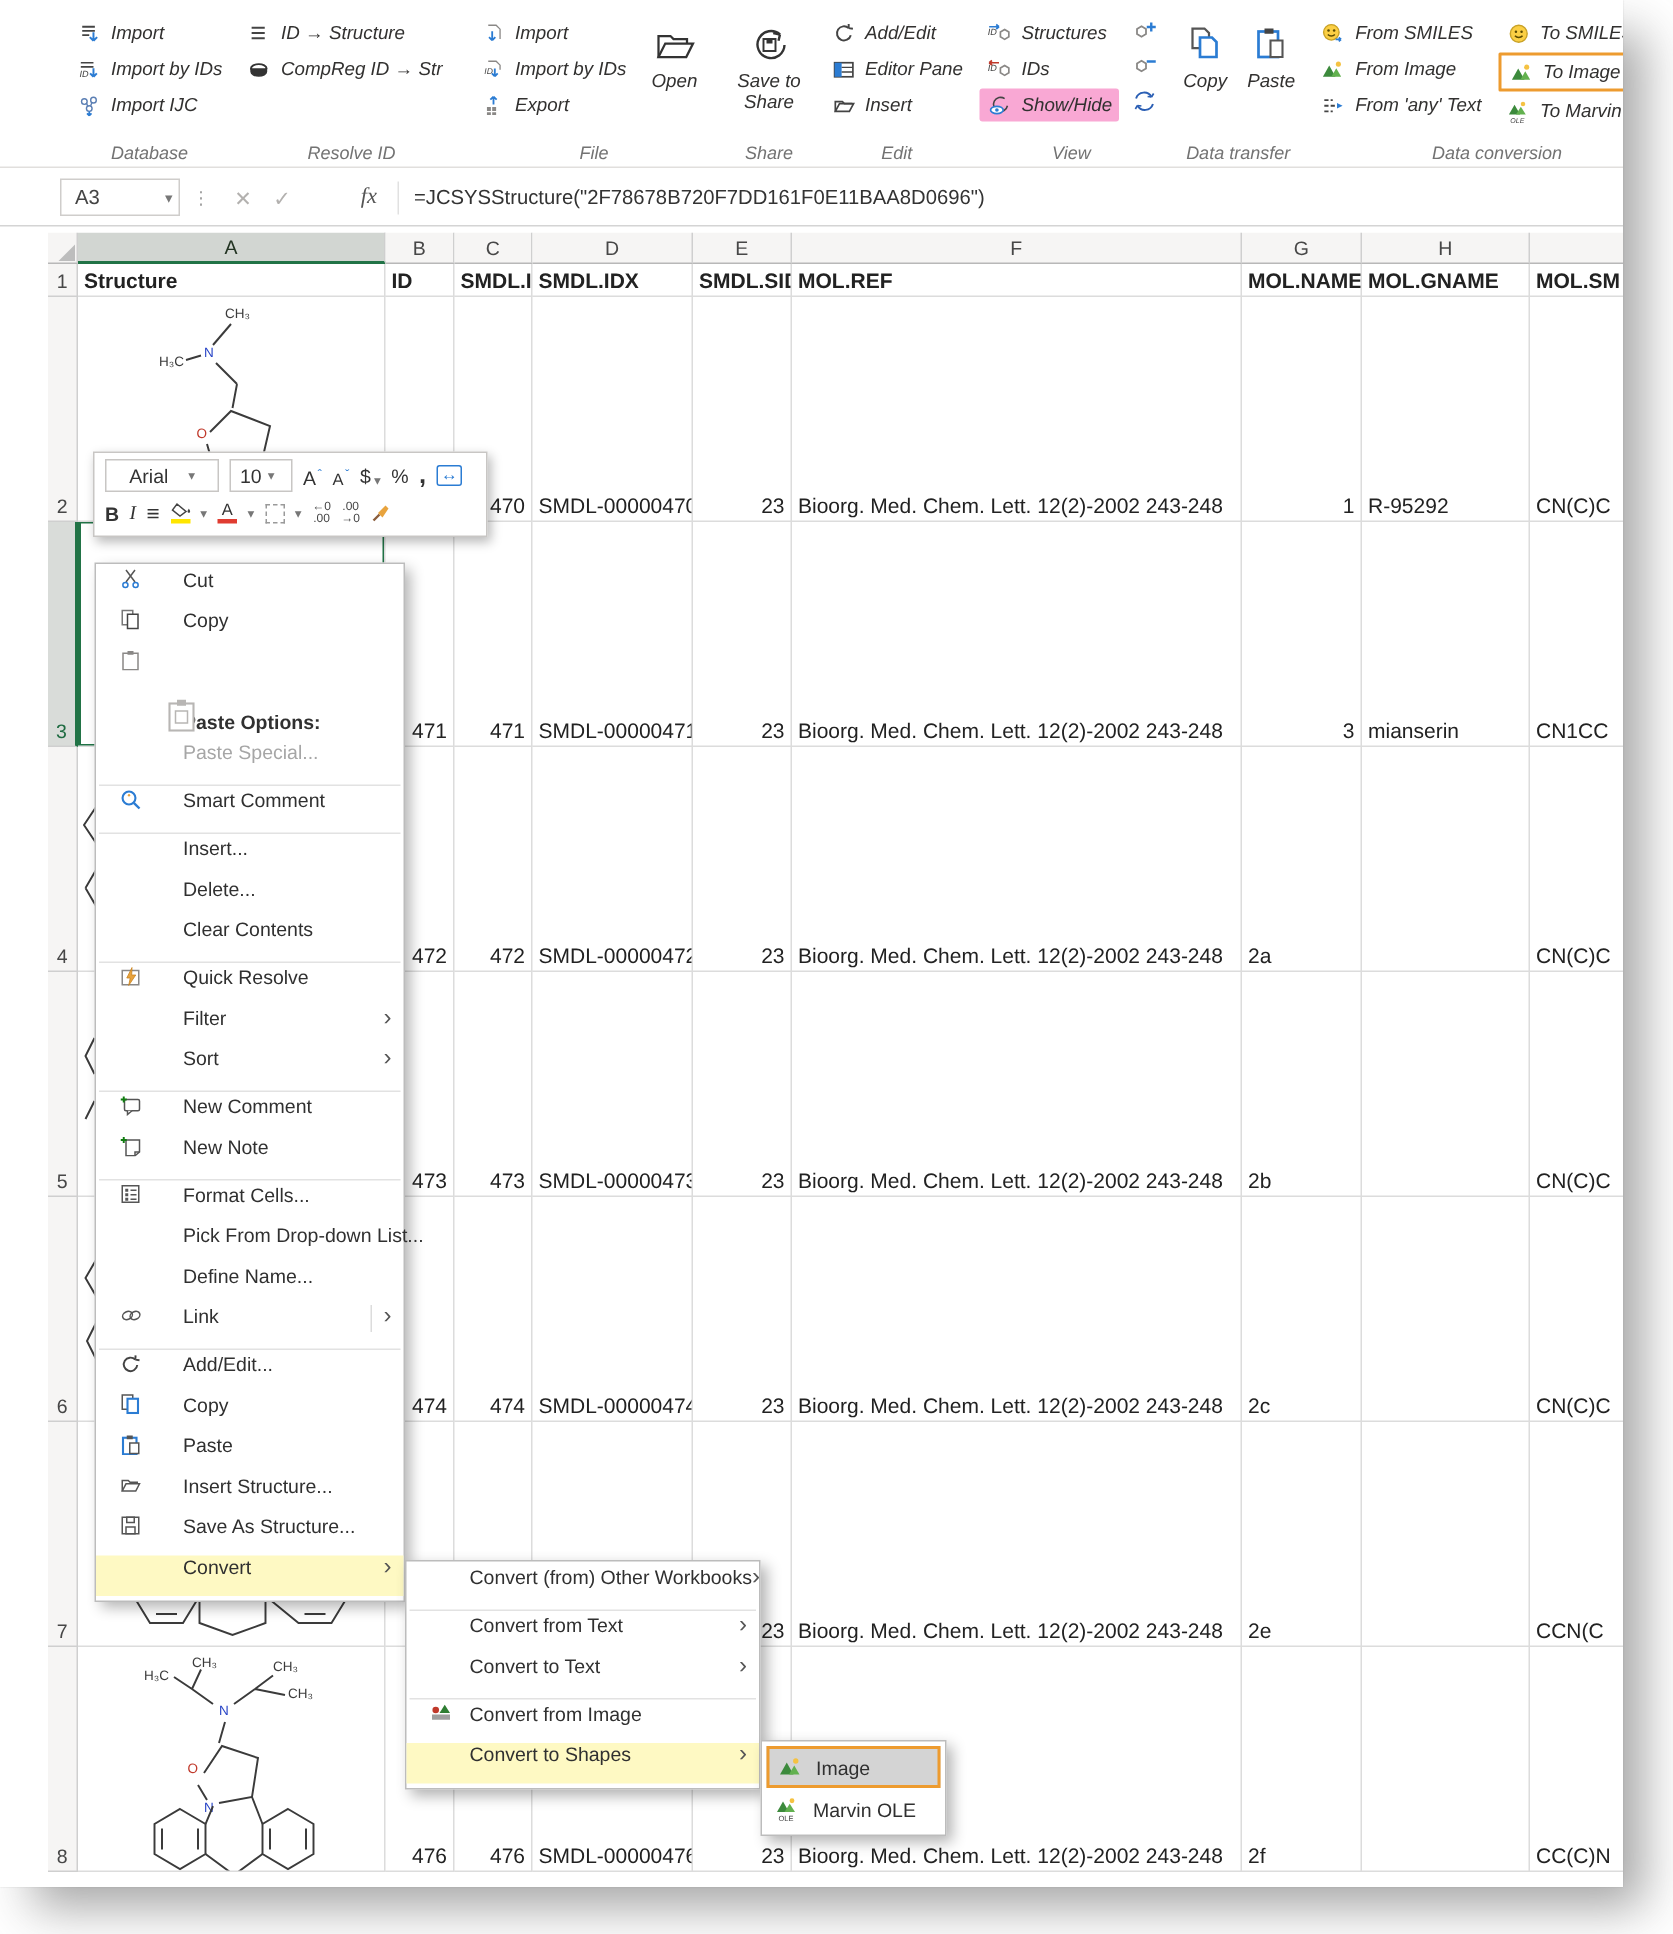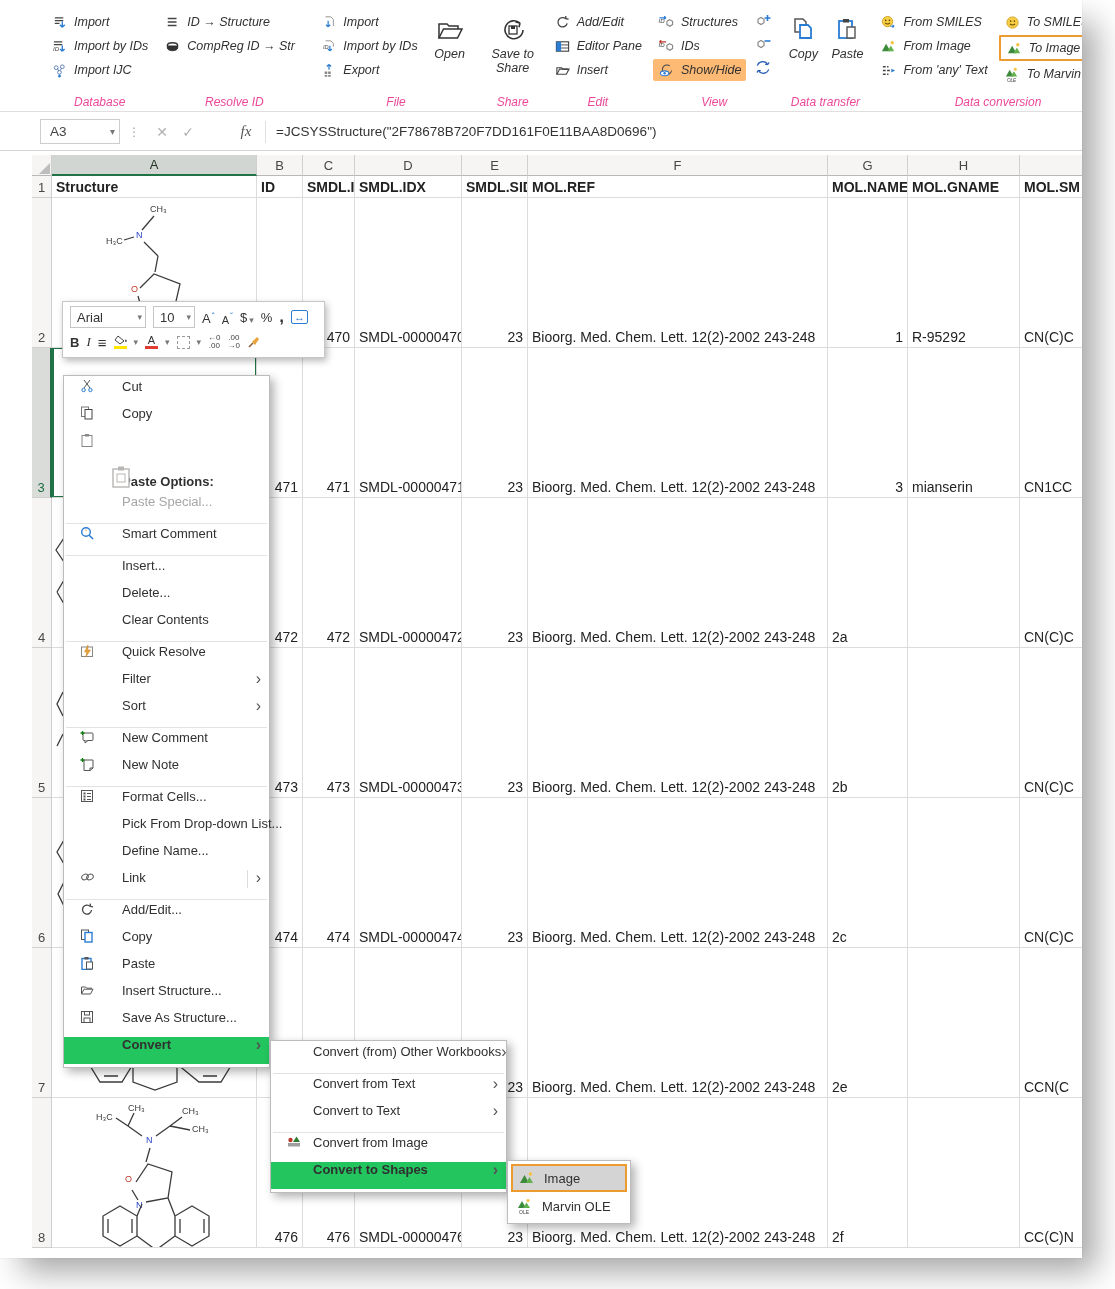--- a/index.html
+++ b/index.html
@@ -6,26 +6,26 @@
   html,body { background:#ffffff; width:1115px; height:1289px; overflow:hidden;
               font-family:"Liberation Sans", sans-serif; }
   .window { position:absolute; left:0; top:0; width:1082px; height:1258px; background:#fff;
             box-shadow:18px 18px 30px -4px rgba(95,95,95,.55), 0 0 1px rgba(0,0,0,.15); overflow:hidden; }
 
   
   .ribbon { position:absolute; left:0; top:0; width:100%; height:112px; background:#fff;
             border-bottom:1px solid #e1dfdd; display:flex; padding:10px 0 0 46px; }
   .rgroup { display:flex; flex-direction:column;font-style:italic; }
   .rg-body { flex:1; display:flex; }
-  .rg-label { height:16px; text-align:center; font-size:12px; color:#ec4899; white-space:nowrap; }
+  .rg-label { height:16px; text-align:center; font-size:12px; color:#737373; white-space:nowrap; }
   .rg-sep { width:1px; background:#d8d6d4; margin:2px 3px 4px 3px; }
   .stack { display:flex; flex-direction:column; gap:2px; padding-top:1px; }
   .sbtn { display:flex; align-items:center; gap:6px; height:22px; padding:0 5px; font-size:12.5px;
           color:#323130; white-space:nowrap; border-radius:2px; cursor:default; }
-  .sbtn.pressed { background:#fdba74; }
+  .sbtn.pressed { background:#f9a8d4; }
   .bigbtn { width:54px; display:flex; flex-direction:column; align-items:center; padding-top:3px;
             font-size:12.5px; color:#323130; text-align:center; line-height:1.15; cursor:default; }
   .bigbtn .bicon { height:34px; display:flex; align-items:center; }
   .microcol { display:flex; flex-direction:column; gap:5px; padding:2px 2px 0 7px; }
   .microcol .mic { width:20px; height:18px; display:flex; align-items:center; justify-content:center; }
   .dc-cols { display:flex; gap:6px; }
   .orange-wrap { border:2px solid #ED9B2F; border-radius:1px; display:flex; align-items:center; padding-right:18px; }
   .ic16 { width:17px; height:17px; display:inline-flex; align-items:center; justify-content:center; flex:0 0 auto; }
   svg { display:block; }
 
@@ -65,42 +65,42 @@
   .fragsvg { position:absolute; left:1px; top:34px; pointer-events:none; }
   .mol-line { stroke:#3b3b3b; stroke-width:1.3; fill:none; }
   .mol-t { font-size:9px; fill:#3b3b3b; font-family:"Liberation Sans",sans-serif; }
   .mol-n { fill:#2743c6; } .mol-o { fill:#c0392b; }
 
   
   .minibar { position:absolute; left:62px; top:301px; width:263px; height:57px; background:#fff;
              border:1px solid #c8c6c4; box-shadow:2px 3px 7px rgba(0,0,0,.28); z-index:10;
              display:flex; flex-direction:column; justify-content:space-evenly; padding:2px 7px; font-size:13px; color:#333; }
   .mb-row { display:flex; align-items:center; gap:7px; height:24px; }
-  .mb-sel { border:1px solid #c8c6c4; height:22px; display:flex; align-items:center; padding:0 3px 0 6px; gap:4px; }
+  .mb-sel { border:1px solid #c8c6c4; height:22px; display:flex; align-items:center; padding:0 15px 0 6px; gap:4px;text-align:center; }
   .mb-caret { font-size:9px; color:#777; }
   .mb-g { display:flex; align-items:flex-end; cursor:default; }
   .mb-sup { font-size:9px; color:#2b7cd3; margin-left:1px; line-height:1.9; }
   .colorbar { display:flex; flex-direction:column; align-items:center; line-height:1; }
   .bar { width:13px; height:3px; margin-top:1px; }
   .mb-borders { width:13px; height:13px; border:1px dashed #9a9a9a; }
   .mb-dec { font-size:8px; line-height:8px; white-space:pre-line; color:#444; text-align:center; }
 
   
   .menu { background:#fff; border:1px solid #bcbcbc; box-shadow:4px 4px 9px rgba(0,0,0,.3);
           font-size:13px; color:#303030; position:absolute; padding:3px 0; }
   .cmenu { left:63px; top:375px; width:207px; z-index:20; }
   .smenu { left:270px; top:1040px; width:237px; z-index:30; }
   .ssmenu { left:507px; top:1160px; width:124px; z-index:40; padding:3px; }
   .mi { height:27px; display:flex; align-items:flex-start; padding:0 8px 0 12px; cursor:default; }
   .mi .ic { width:22px; display:flex; justify-content:center; flex:0 0 auto; }
   .mi .lbl { margin-left:24px; white-space:nowrap; }
   .smenu .mi .lbl { margin-left:8px; }
   .mi.bold .lbl { font-weight:bold;margin-top:41px; }
   .mi.dis { color:#a6a6a6; }
-  .mi.hl { background:#22c55e;font-weight:bold; }
+  .mi.hl { background:#fef9c3; }
   .chev { margin-left:auto; color:#555; font-size:16px; line-height:1; }
   .msep { height:1px; background:#e2e2e2; margin:2px 2px; }
   .pasterow { height:34px; display:flex; align-items:center; padding-left:46px; }
   .linkdiv { width:1px; height:18px; background:#dcdcdc; margin-left:auto; }
   .linkdiv + .chev { margin-left:8px; }
   .ssi { height:28px; display:flex; align-items:center; padding:0 6px; }
   .ssi .lbl { margin-left:9px; white-space:nowrap; }
   .ssi.imgsel { border:2px solid #ED9B2F; background:#d4d4d4; }
 </style>
 </head>

